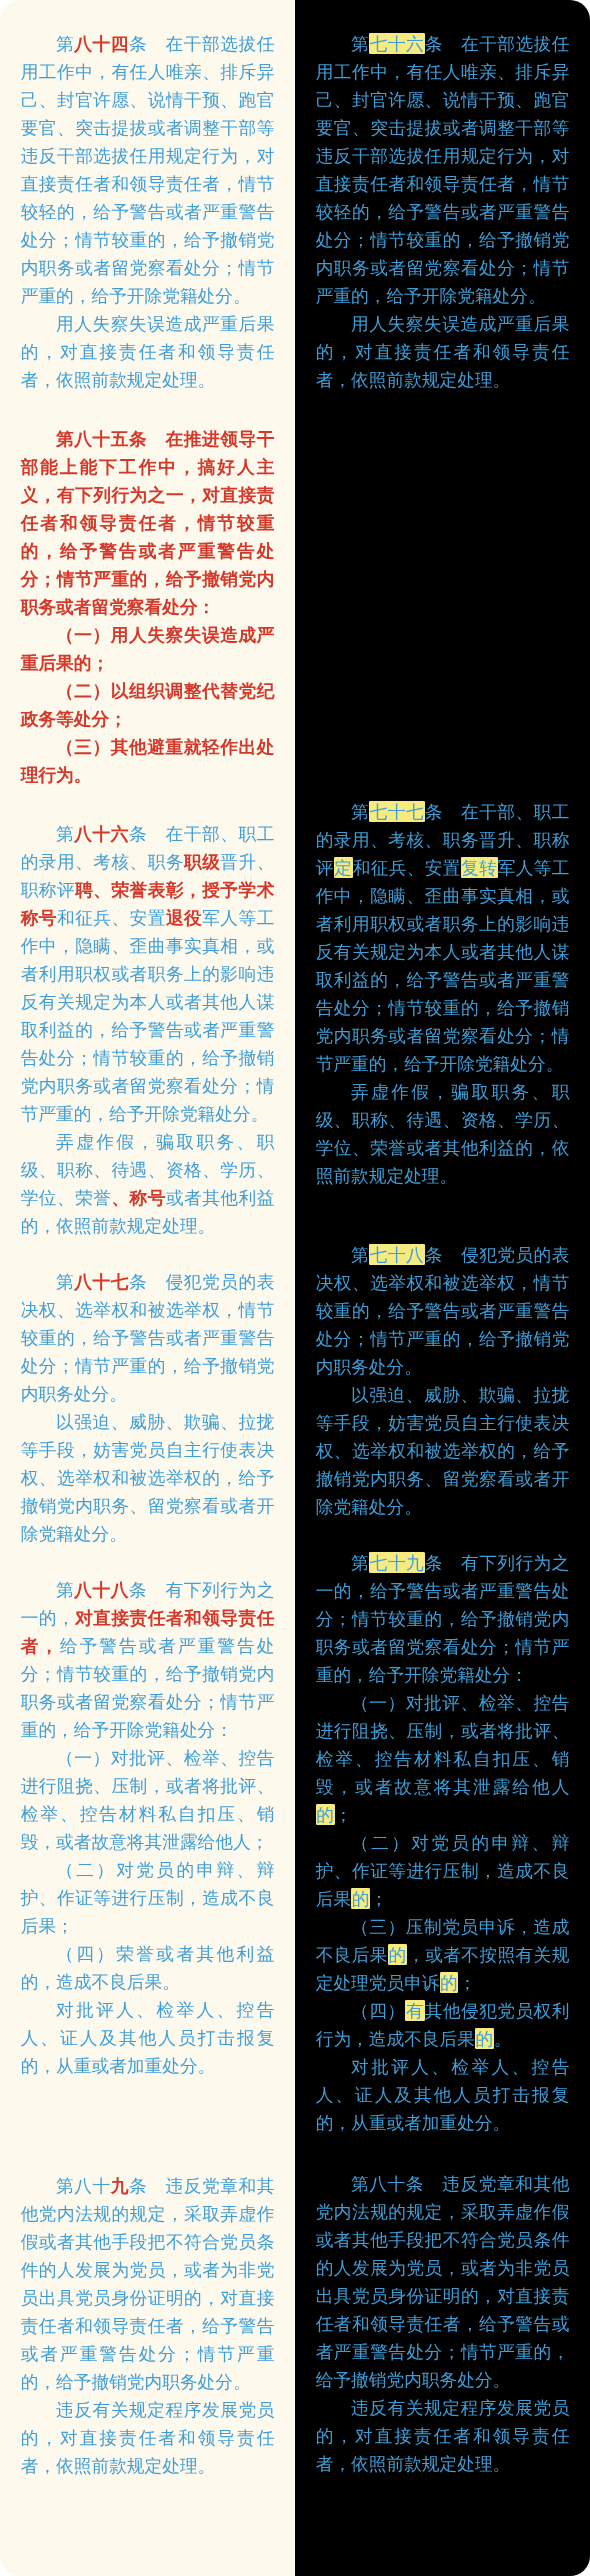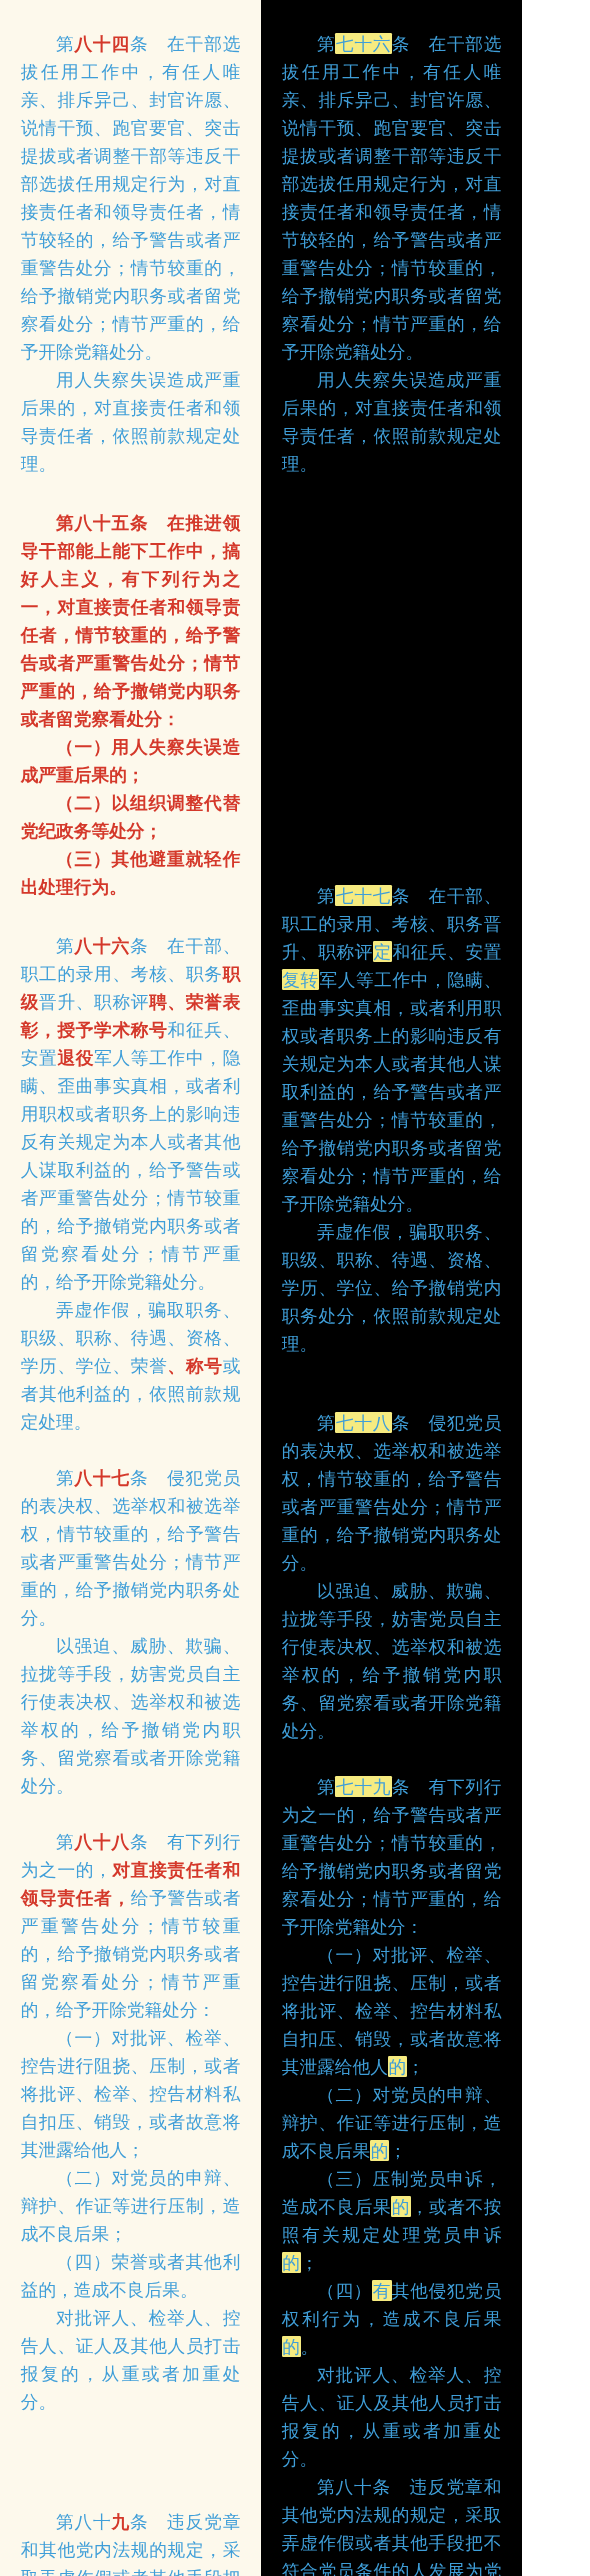--- a/index.html
+++ b/index.html
@@ -1,21 +1,22 @@
 <!DOCTYPE html>
 <html style="font-size:9.4px"><head>
 <meta charset="utf-8">
 <style>
   html, body { margin: 0; padding: 0; }
   body { font-family: "Liberation Sans", sans-serif; }
   .page {
-    width: 522px;
+    width: 590px;
     height: 2576px;
     display: flex;
     overflow: hidden;
+    border-radius: 20px;
   }
   .col {
     width: 295px;
     box-sizing: border-box;
     padding: 29.5px 20.7px 0 20.7px;
   }
   .col-left  { background: #fdf9ec; }
   .col-right { background: #000000; }
   .article { margin: 0; }
   p.para {
@@ -33,21 +34,21 @@
     font-weight: bold;
   }
   .hl {
     background: #f6eb80;
     border-radius: 1.2px;
     padding: 0.6px 0.6px;
   }
   
   .gap-48  { margin-top: 28px; }
   .gap-52  { margin-top: 31px; }
-  .gap-56  { }
+  .gap-56  { margin-top: 33px; }
   .gap-86  { margin-top: 51px; }
   .gap-156 { margin-top: 92px; }
   .gap-684 { margin-top: 404px; }
 </style>
 </head>
 <body>
 
 <div class="page">
 
   <div class="col col-left">
@@ -91,21 +92,21 @@
 
   <div class="col col-right">
 
     <div class="article">
       <p class="para"><span>第</span><span class="hl">七十六</span><span>条　在干部选拔任用工作中，有任人唯亲、排斥异己、封官许愿、说情干预、跑官要官、突击提拔或者调整干部等违反干部选拔任用规定行为，对直接责任者和领导责任者，情节较轻的，给予警告或者严重警告处分；情节较重的，给予撤销党内职务或者留党察看处分；情节严重的，给予开除党籍处分。</span></p>
       <p class="para"><span>用人失察失误造成严重后果的，对直接责任者和领导责任者，依照前款规定处理。</span></p>
     </div>
 
     <div class="article gap-684">
       <p class="para"><span>第</span><span class="hl">七十七</span><span>条　在干部、职工的录用、考核、职务晋升、职称评</span><span class="hl">定</span><span>和征兵、安置</span><span class="hl">复转</span><span>军人等工作中，隐瞒、歪曲事实真相，或者利用职权或者职务上的影响违反有关规定为本人或者其他人谋取利益的，给予警告或者严重警告处分；情节较重的，给予撤销党内职务或者留党察看处分；情节严重的，给予开除党籍处分。</span></p>
-      <p class="para"><span>弄虚作假，骗取职务、职级、职称、待遇、资格、学历、学位、给予撤销党内职务处分，依照前款规定处理。</span></p>
+      <p class="para"><span>弄虚作假，骗取职务、职级、职称、待遇、资格、学历、学位、荣誉或者其他利益的，依照前款规定处理。</span></p>
     </div>
 
     <div class="article gap-86">
       <p class="para"><span>第</span><span class="hl">七十八</span><span>条　侵犯党员的表决权、选举权和被选举权，情节较重的，给予警告或者严重警告处分；情节严重的，给予撤销党内职务处分。</span></p>
       <p class="para"><span>以强迫、威胁、欺骗、拉拢等手段，妨害党员自主行使表决权、选举权和被选举权的，给予撤销党内职务、留党察看或者开除党籍处分。</span></p>
     </div>
 
     <div class="article gap-48">
       <p class="para"><span>第</span><span class="hl">七十九</span><span>条　有下列行为之一的，给予警告或者严重警告处分；情节较重的，给予撤销党内职务或者留党察看处分；情节严重的，给予开除党籍处分：</span></p>
       <p class="para"><span>（一）对批评、检举、控告进行阻挠、压制，或者将批评、检举、控告材料私自扣压、销毁，或者故意将其泄露给他人</span><span class="hl">的</span><span>；</span></p>

